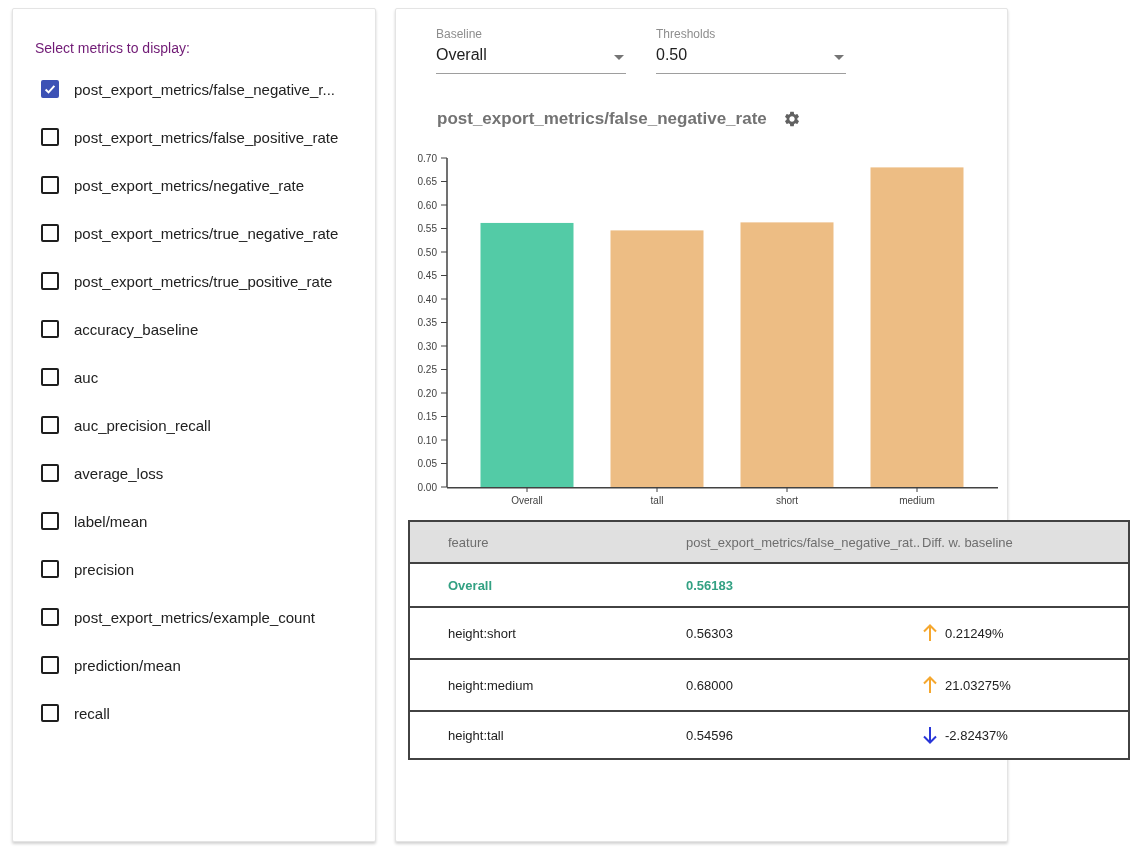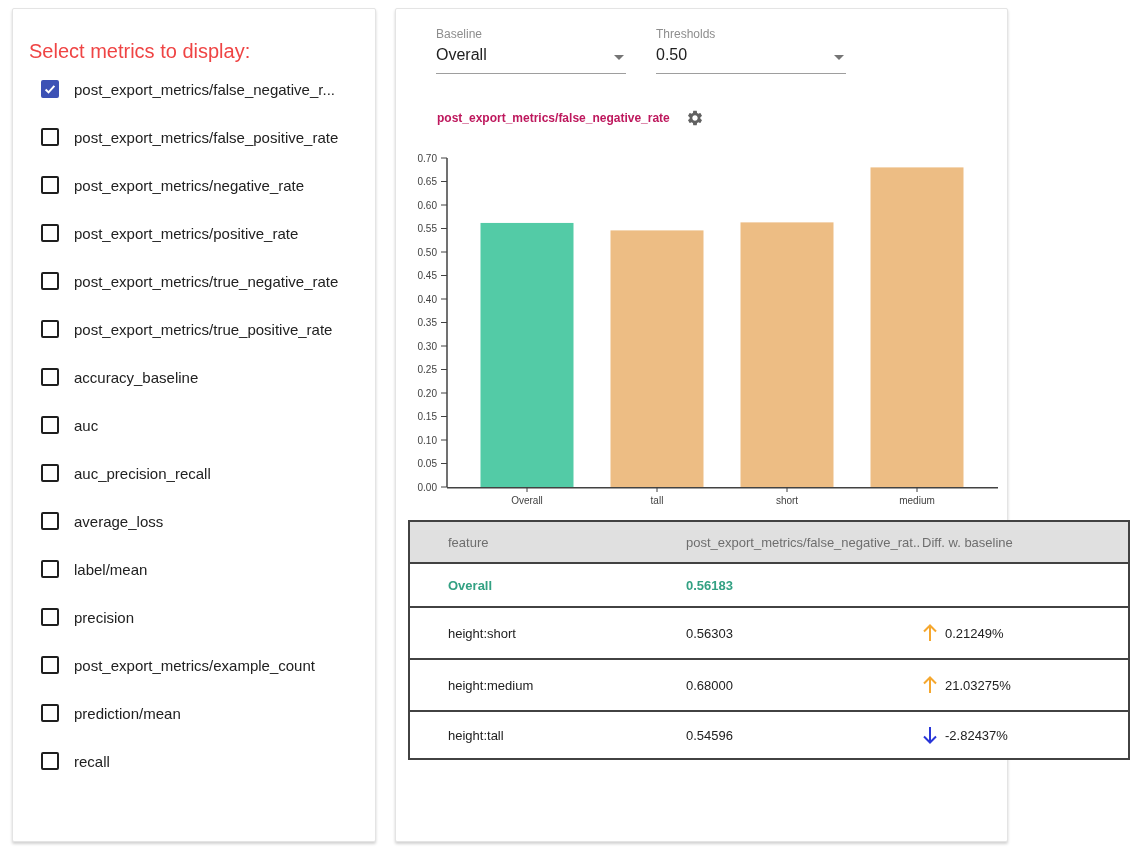--- a/index.html
+++ b/index.html
@@ -4,21 +4,21 @@
 <style>
   * { margin:0; padding:0; box-sizing:border-box; }
   html,body { width:1147px; height:856px; background:#ffffff; overflow:hidden;
               font-family:"Liberation Sans", sans-serif; color:#212121; }
   .card { position:absolute; background:#fff; border:1px solid #e4e4e4;
           border-radius:2px; box-shadow:0 2px 3px rgba(0,0,0,0.18); }
   .card-left  { left:12px; top:8px; width:364px; height:834px; }
   .card-right { left:395px; top:8px; width:613px; height:834px; }
 
   
-  .sidebar-title { position:absolute; left:16px; top:31px; font-size:20px; color:#ef4444; }
+  .sidebar-title { position:absolute; left:22px; top:31px; font-size:14px; color:#701a75; }
   .metric-list { position:absolute; left:22px; top:56px; width:330px; }
   .metric-item { height:48px; display:flex; align-items:center; cursor:pointer; }
   .checkbox { width:18px; height:18px; flex:0 0 18px; border:2px solid #1e1e1e;
               border-radius:2px; margin-left:6px; margin-right:15px; position:relative; }
   .checkbox.checked { background:#3c51b5; border-color:#3c51b5; }
   .checkbox svg { position:absolute; left:0; top:0; width:14px; height:14px; }
   .metric-label { font-size:15px; color:#212121; white-space:nowrap; }
   .metric-label.bold { font-weight:normal; }
 
   
@@ -27,21 +27,21 @@
   .select-field.thresholds { left:260px; }
   .field-label { font-size:12px; color:#8d8d8d; line-height:15px; }
   .field-value-wrap { position:relative; border-bottom:1px solid #9e9e9e; padding:4px 18px 9px 0; }
   .field-value { font-size:16px; color:#212121; }
   .dd-arrow { position:absolute; right:2px; bottom:13px; width:0; height:0;
               border-left:5px solid transparent; border-right:5px solid transparent;
               border-top:5px solid #757575; }
 
   
   .chart-title-row { position:absolute; left:41px; top:100px; display:flex; align-items:center; }
-  .chart-title { font-size:12px; font-weight:bold; color:#be185d; }
+  .chart-title { font-size:17px; font-weight:bold; color:#737373; }
   .gear { margin-left:16px; width:18px; height:18px; cursor:pointer; }
   .gear svg { width:18px; height:18px; fill:#616161; display:block; }
 
   
   .chart-wrap { position:absolute; left:0px; top:140px; width:620px; height:364px; }
   .chart-wrap svg { font-family:"Liberation Sans", sans-serif; }
 
   
   .results-table { position:absolute; left:12px; top:511px; width:722px;
                    border:2px solid #424242; background:#fff; font-size:13px; }
@@ -73,24 +73,20 @@
         </span>
       <span class="metric-label bold">post_export_metrics/false_negative_r...</span>
     </div>
     <div class="metric-item">
       <span class="checkbox"></span>
       <span class="metric-label">post_export_metrics/false_positive_rate</span>
     </div>
     <div class="metric-item">
       <span class="checkbox"></span>
       <span class="metric-label">post_export_metrics/negative_rate</span>
-    </div>
-    <div class="metric-item">
-      <span class="checkbox"></span>
-      <span class="metric-label">post_export_metrics/positive_rate</span>
     </div>
     <div class="metric-item">
       <span class="checkbox"></span>
       <span class="metric-label">post_export_metrics/true_negative_rate</span>
     </div>
     <div class="metric-item">
       <span class="checkbox"></span>
       <span class="metric-label">post_export_metrics/true_positive_rate</span>
     </div>
     <div class="metric-item">

